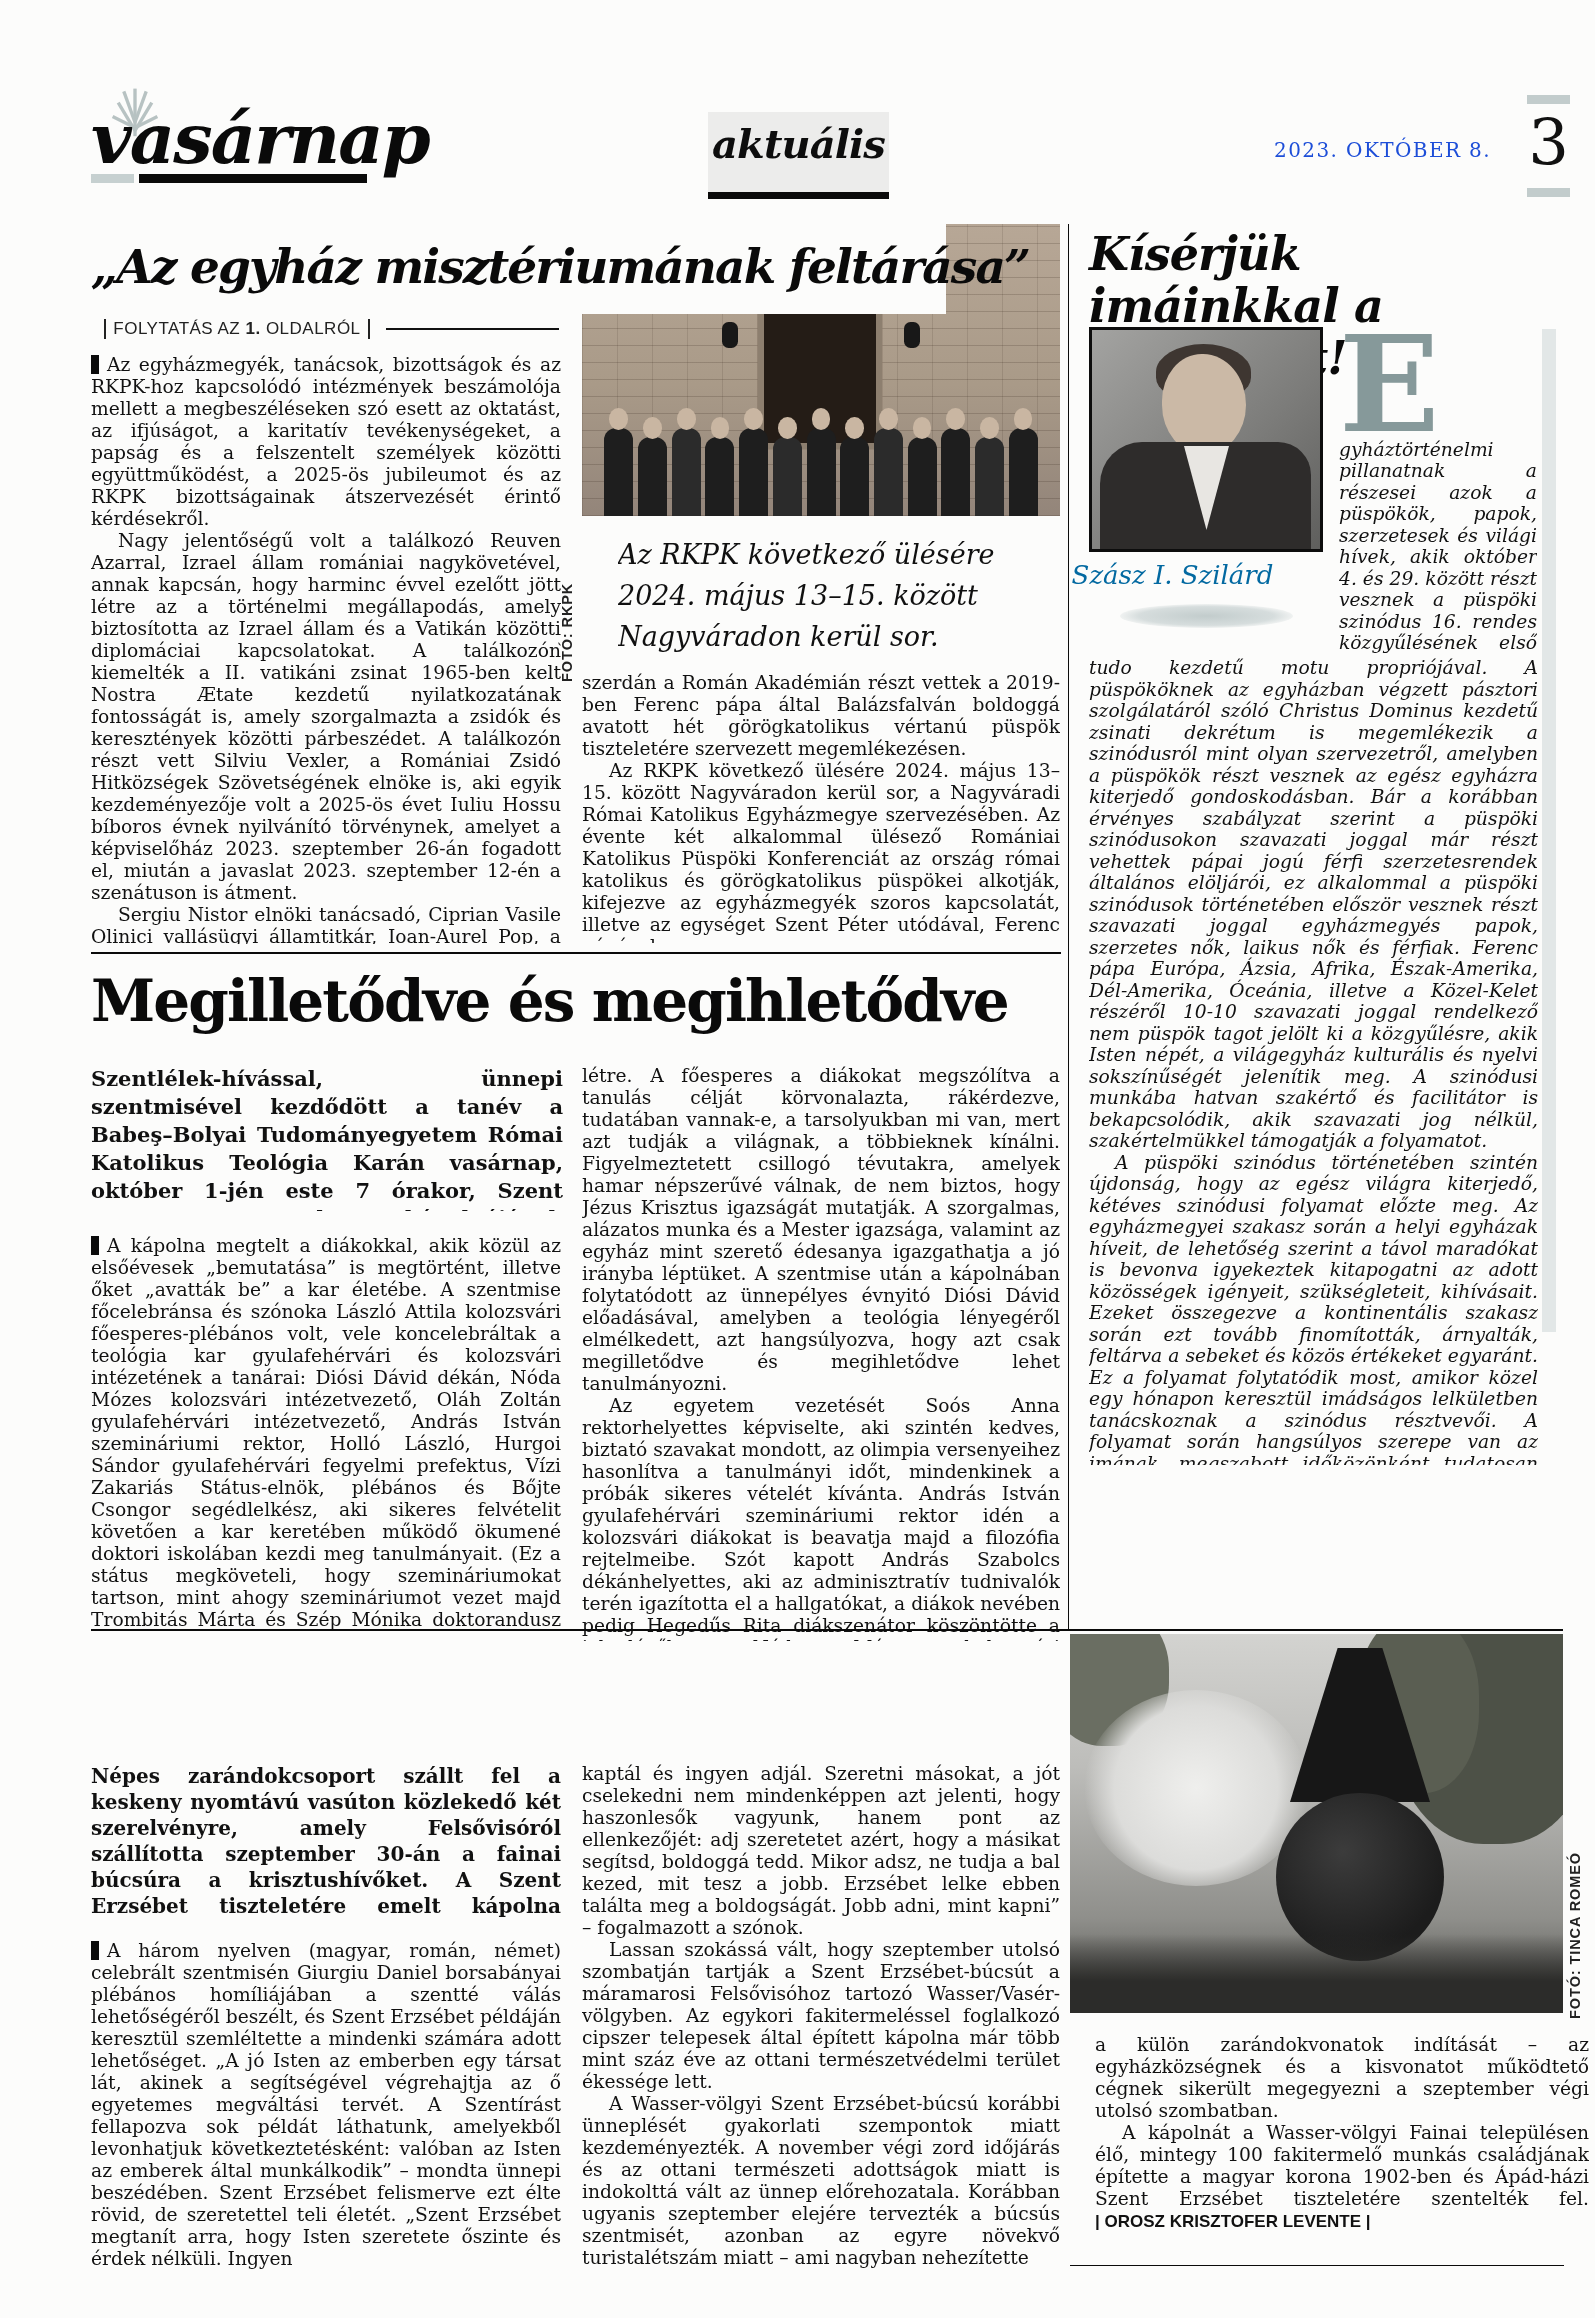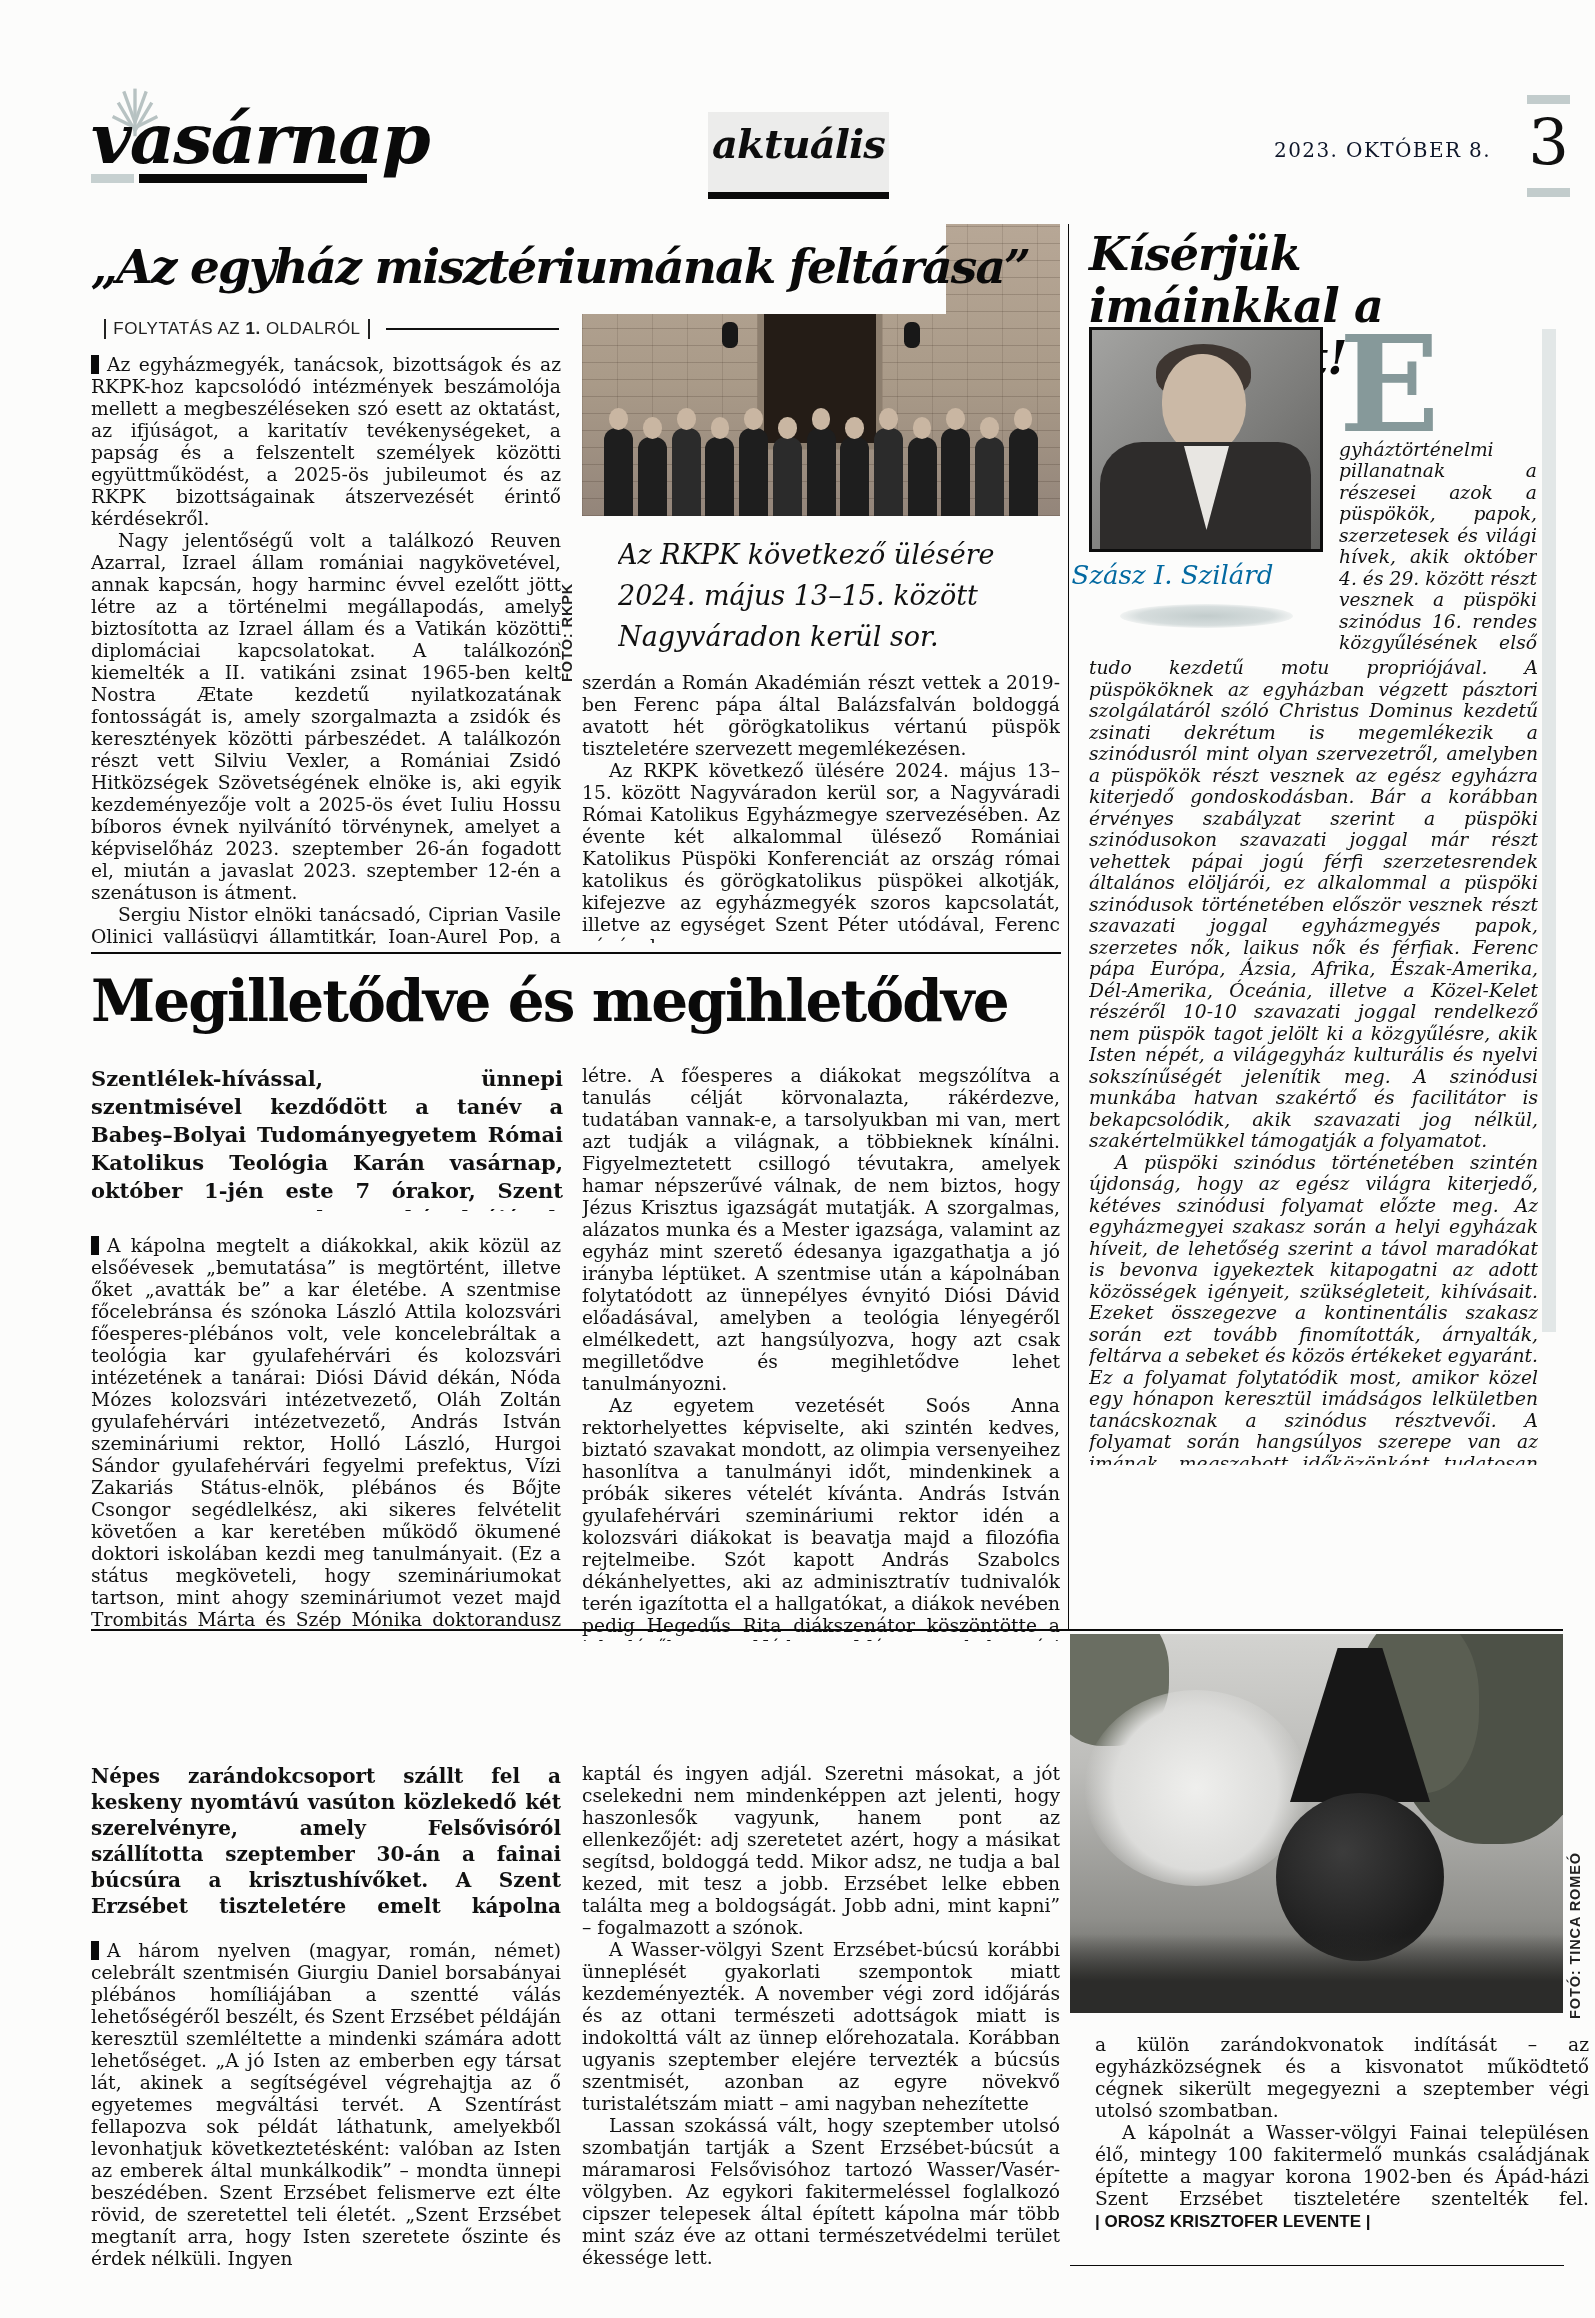--- a/index.html
+++ b/index.html
@@ -8,21 +8,21 @@
   .abs{position:absolute;}
   .sans{font-family:"Liberation Sans","DejaVu Sans",sans-serif;}
   
   #logo-text{left:91px;top:97px;font-style:italic;font-weight:bold;font-size:70px;letter-spacing:-1.9px;color:#0a0a0a;}
   #logo-bar{left:139px;top:174px;width:228px;height:9.3px;background:#0a0a0a;}
   #logo-bar-gray{left:91px;top:174px;width:43px;height:9.3px;background:#c6d0d0;}
   #wheat{left:107px;top:83px;width:56px;height:56px;}
   #section-box{left:708px;top:112px;width:181px;height:87px;background:#ececeb;text-align:center;}
   #section-box .lbl{display:block;margin-top:8px;font-style:italic;font-weight:bold;font-size:40px;letter-spacing:-0.9px;color:#0d0d0d;}
   #section-bar{position:absolute;left:0;bottom:0;width:100%;height:7.5px;background:#0a0a0a;}
-  #date{left:1234px;top:138px;width:257px;text-align:right;font-size:20px;letter-spacing:1.4px;color:#0f172a;}
+  #date{left:1234px;top:138px;width:257px;text-align:right;font-size:20px;letter-spacing:1.4px;color:#1d4ed8;}
   #pagenum{left:1525px;top:106px;width:47px;text-align:center;font-size:64px;color:#111;}
   .pagenum-bar{left:1527px;width:43px;height:9.3px;background:#c2cccc;}
   
   .headline{font-weight:bold;color:#0a0a0a;}
   .body-col{font-size:18.7px;line-height:22px;text-align:justify;overflow:hidden;}
   .body-col p{margin:0;}
   .body-col p.ind{text-indent:27px;}
   .marker{display:inline-block;width:7.5px;height:18.7px;background:#0a0a0a;margin-right:8.4px;vertical-align:-2.8px;}
   .lead{font-weight:bold;font-size:21px;line-height:28px;text-align:justify;overflow:hidden;}
   .author{font-family:"Liberation Sans","DejaVu Sans",sans-serif;font-weight:bold;font-size:17px;letter-spacing:0px;white-space:nowrap;}
@@ -232,22 +232,22 @@
 
 
   <div id="a4-lead" class="abs lead">Népes zarándokcsoport szállt fel a keskeny nyomtávú vasúton közlekedő két szerelvényre, amely Felsővisóról szállította szeptember 30-án a fainai búcsúra a krisztushívőket. A Szent Erzsébet tiszteletére emelt kápolna búcsújára – turisztikai indoklással – még a kommunizmus alatt is el lehetett jutni.</div>
 
   <div id="a4-col1" class="abs body-col">
     <p><span class="marker"></span><span>A három nyelven (magyar, román, német) celebrált szentmisén Giurgiu Daniel borsabányai plébános homíliájában a szentté válás lehetőségéről beszélt, és Szent Erzsébet példáján keresztül szemléltette a mindenki számára adott lehetőséget. „A jó Isten az emberben egy társat lát, akinek a segítségével végrehajtja az ő egyetemes megváltási tervét. A Szentírást fellapozva sok példát láthatunk, amelyekből levonhatjuk következtetésként: valóban az Isten az emberek által munkálkodik” – mondta ünnepi beszédében. Szent Erzsébet felismerve ezt élte rövid, de szeretettel teli életét. „Szent Erzsébet megtanít arra, hogy Isten szeretete őszinte és érdek nélküli. Ingyen</span></p>
   </div>
 
   <div id="a4-col2" class="abs body-col">
     <p>kaptál és ingyen adjál. Szeretni másokat, a jót cselekedni nem mindenképpen azt jelenti, hogy haszonlesők vagyunk, hanem pont az ellenkezőjét: adj szeretetet azért, hogy a másikat segítsd, boldoggá tedd. Mikor adsz, ne tudja a bal kezed, mit tesz a jobb. Erzsébet lelke ebben találta meg a boldogságát. Jobb adni, mint kapni” – fogalmazott a szónok.</p>
+    <p class="ind">Lassan szokássá vált, hogy szeptember utolsó szombatján tartják a Szent Erzsébet-búcsút a máramarosi Felsővisóhoz tartozó Wasser/Vasér-völgyben. Az egykori fakitermeléssel foglalkozó cipszer telepesek által épített kápolna már több mint száz éve az ottani természetvédelmi terület ékessége lett.</p>
     <p class="ind">A Wasser-völgyi Szent Erzsébet-búcsú korábbi ünneplését gyakorlati szempontok miatt kezdeményezték. A november végi zord időjárás és az ottani természeti adottságok miatt is indokolttá vált az ünnep előrehozatala. Korábban ugyanis szeptember elejére tervezték a búcsús szentmisét, azonban az egyre növekvő turistalétszám miatt – ami nagyban nehezítette</p>
-    <p class="ind">Lassan szokássá vált, hogy szeptember utolsó szombatján tartják a Szent Erzsébet-búcsút a máramarosi Felsővisóhoz tartozó Wasser/Vasér-völgyben. Az egykori fakitermeléssel foglalkozó cipszer telepesek által épített kápolna már több mint száz éve az ottani természetvédelmi terület ékessége lett.</p>
   </div>
 
   <div id="a4-col3" class="abs body-col">
     <p>a külön zarándokvonatok indítását – az egyházközségnek és a kisvonatot működtető cégnek sikerült megegyezni a szeptember végi utolsó szombatban.</p>
     <p class="ind"><span>A kápolnát a Wasser-völgyi Fainai településen élő, mintegy 100 fakitermelő munkás családjának építette a magyar korona 1902-ben és Ápád-házi Szent Erzsébet tiszteletére szentelték fel. </span><span class="author">| OROSZ KRISZTOFER LEVENTE |</span></p>
   </div>
 
   <div id="rule-a4" class="abs rule"></div>
 
 </div>

